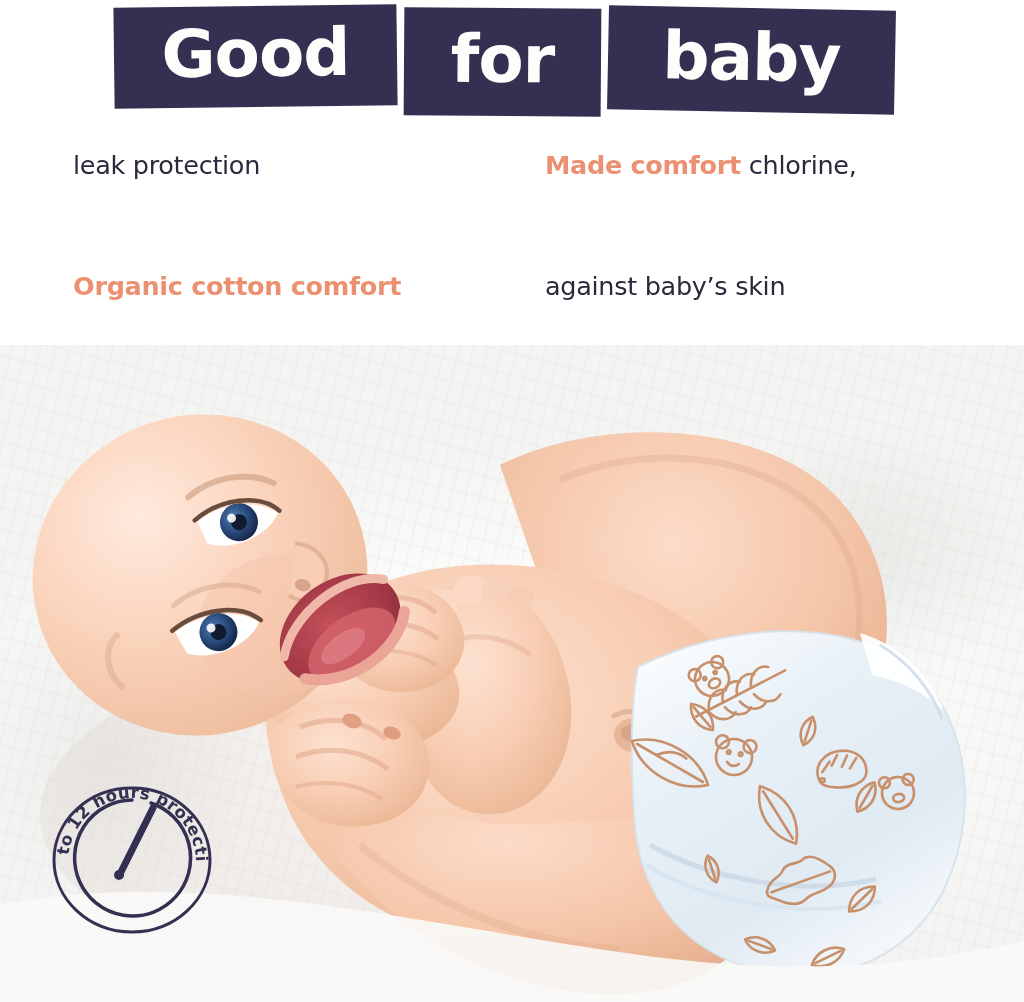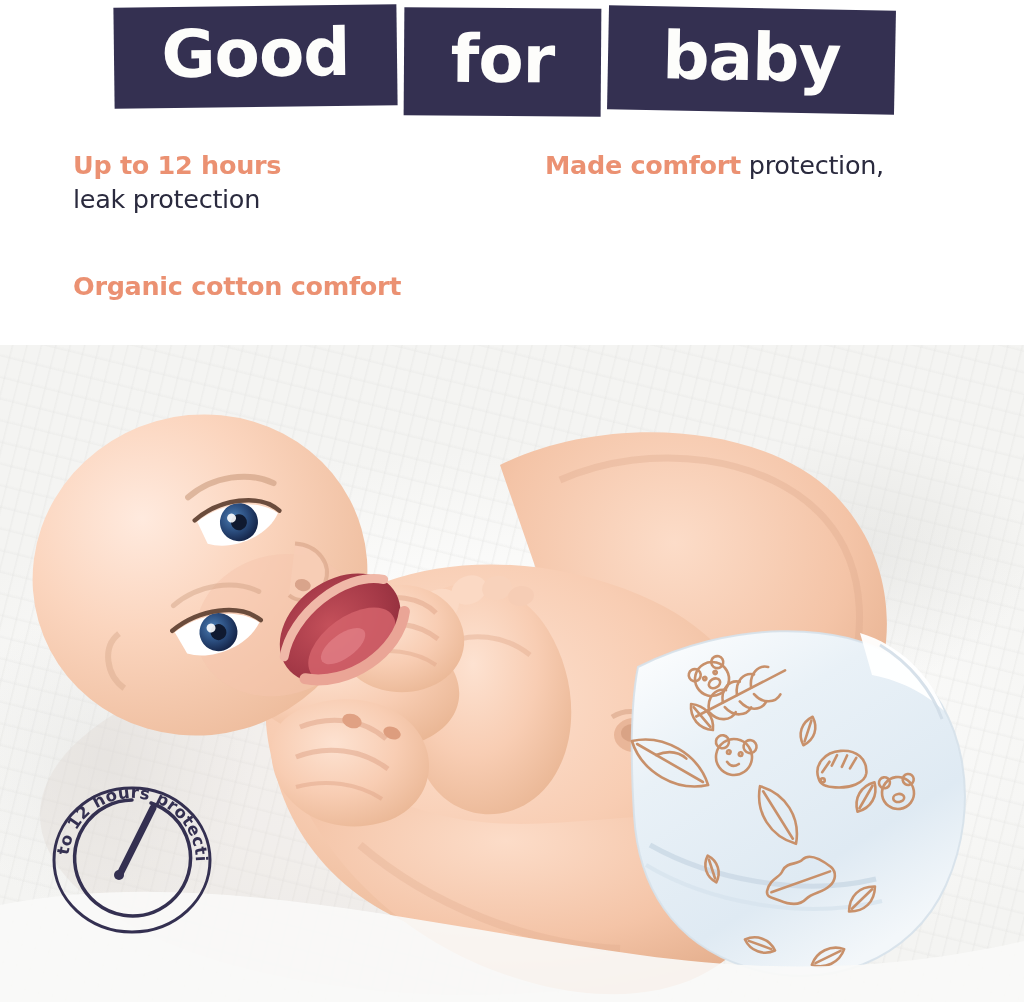--- a/index.html
+++ b/index.html
@@ -158,37 +158,37 @@
     <div class="hl-block hl-baby">
       <span class="hl-text">baby</span>
     </div>
   </div>
 
   <div class="features">
 
     <div class="feat-col feat-col-left">
 
       <div class="feature feat-row1">
-        <div class="feat-line"><span class="feat-strong">Up to 12 hours</span><span></span></div>
         <div class="feat-line">leak protection</div>
       </div>
 
       <div class="feature feat-row2">
         <div class="feat-line"><span class="feat-strong">Organic cotton comfort</span><span></span></div>
       </div>
 
     </div>
 
     <div class="feat-col feat-col-right">
 
       <div class="feature feat-row1">
-        <div class="feat-line"><span class="feat-strong">Made comfort</span><span> protection,</span></div>
+        <div class="feat-line"><span class="feat-strong">Made comfort</span><span> chlorine,</span></div>
       </div>
 
       <div class="feature feat-row2">
+        <div class="feat-line">against baby’s skin</div>
       </div>
 
     </div>
   </div>
 
   <div class="photo">
     <div class="cloth"></div>
     <div class="cloth-fold" style="left:330px;top:330px;width:420px;height:230px;"></div>
     <div class="cloth-fold" style="left:700px;top:80px;width:330px;height:260px;"></div>
     <div class="cloth-fold" style="left:-40px;top:250px;width:300px;height:330px;"></div>

